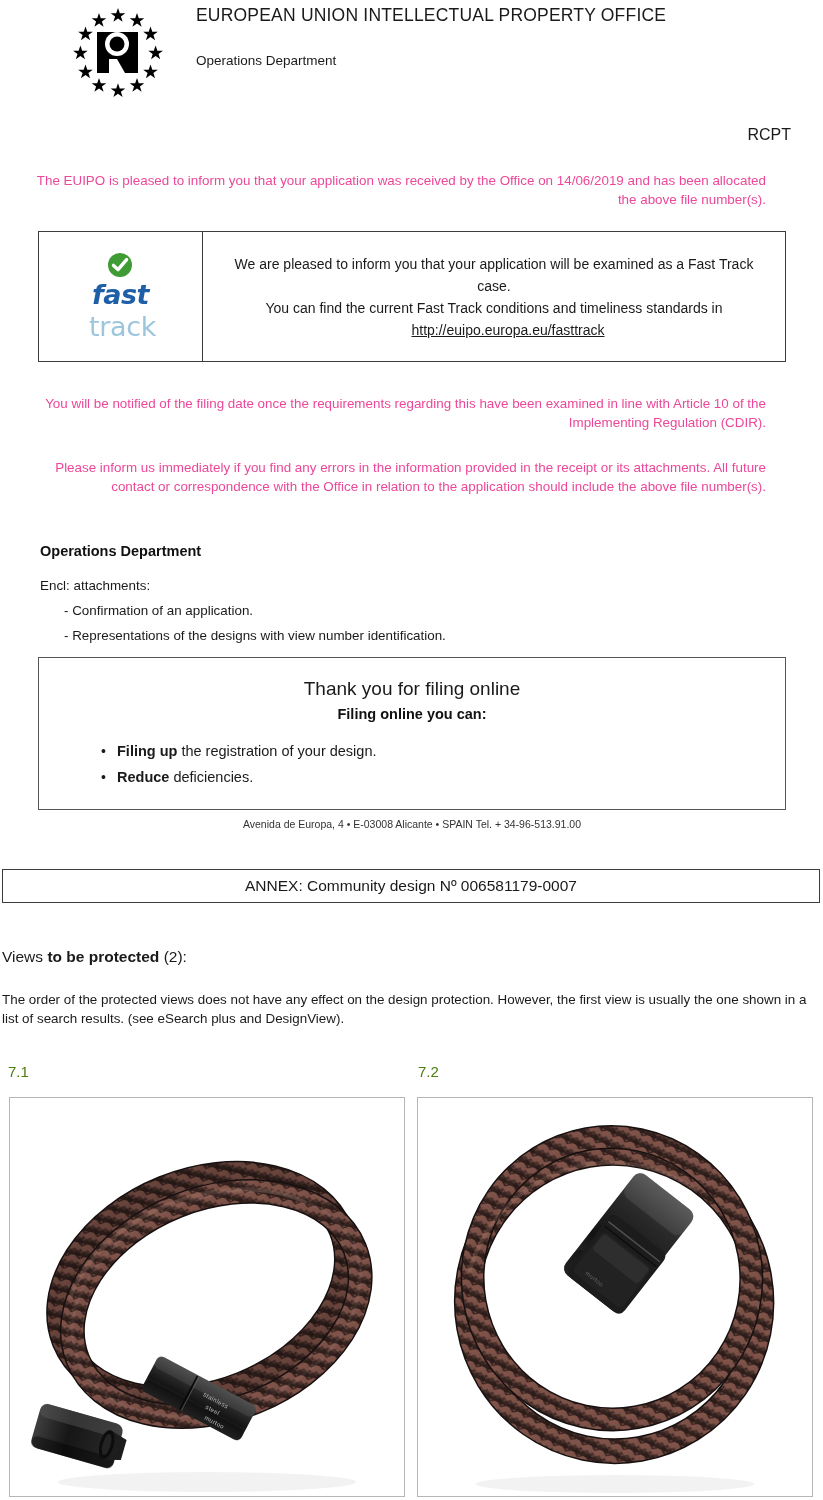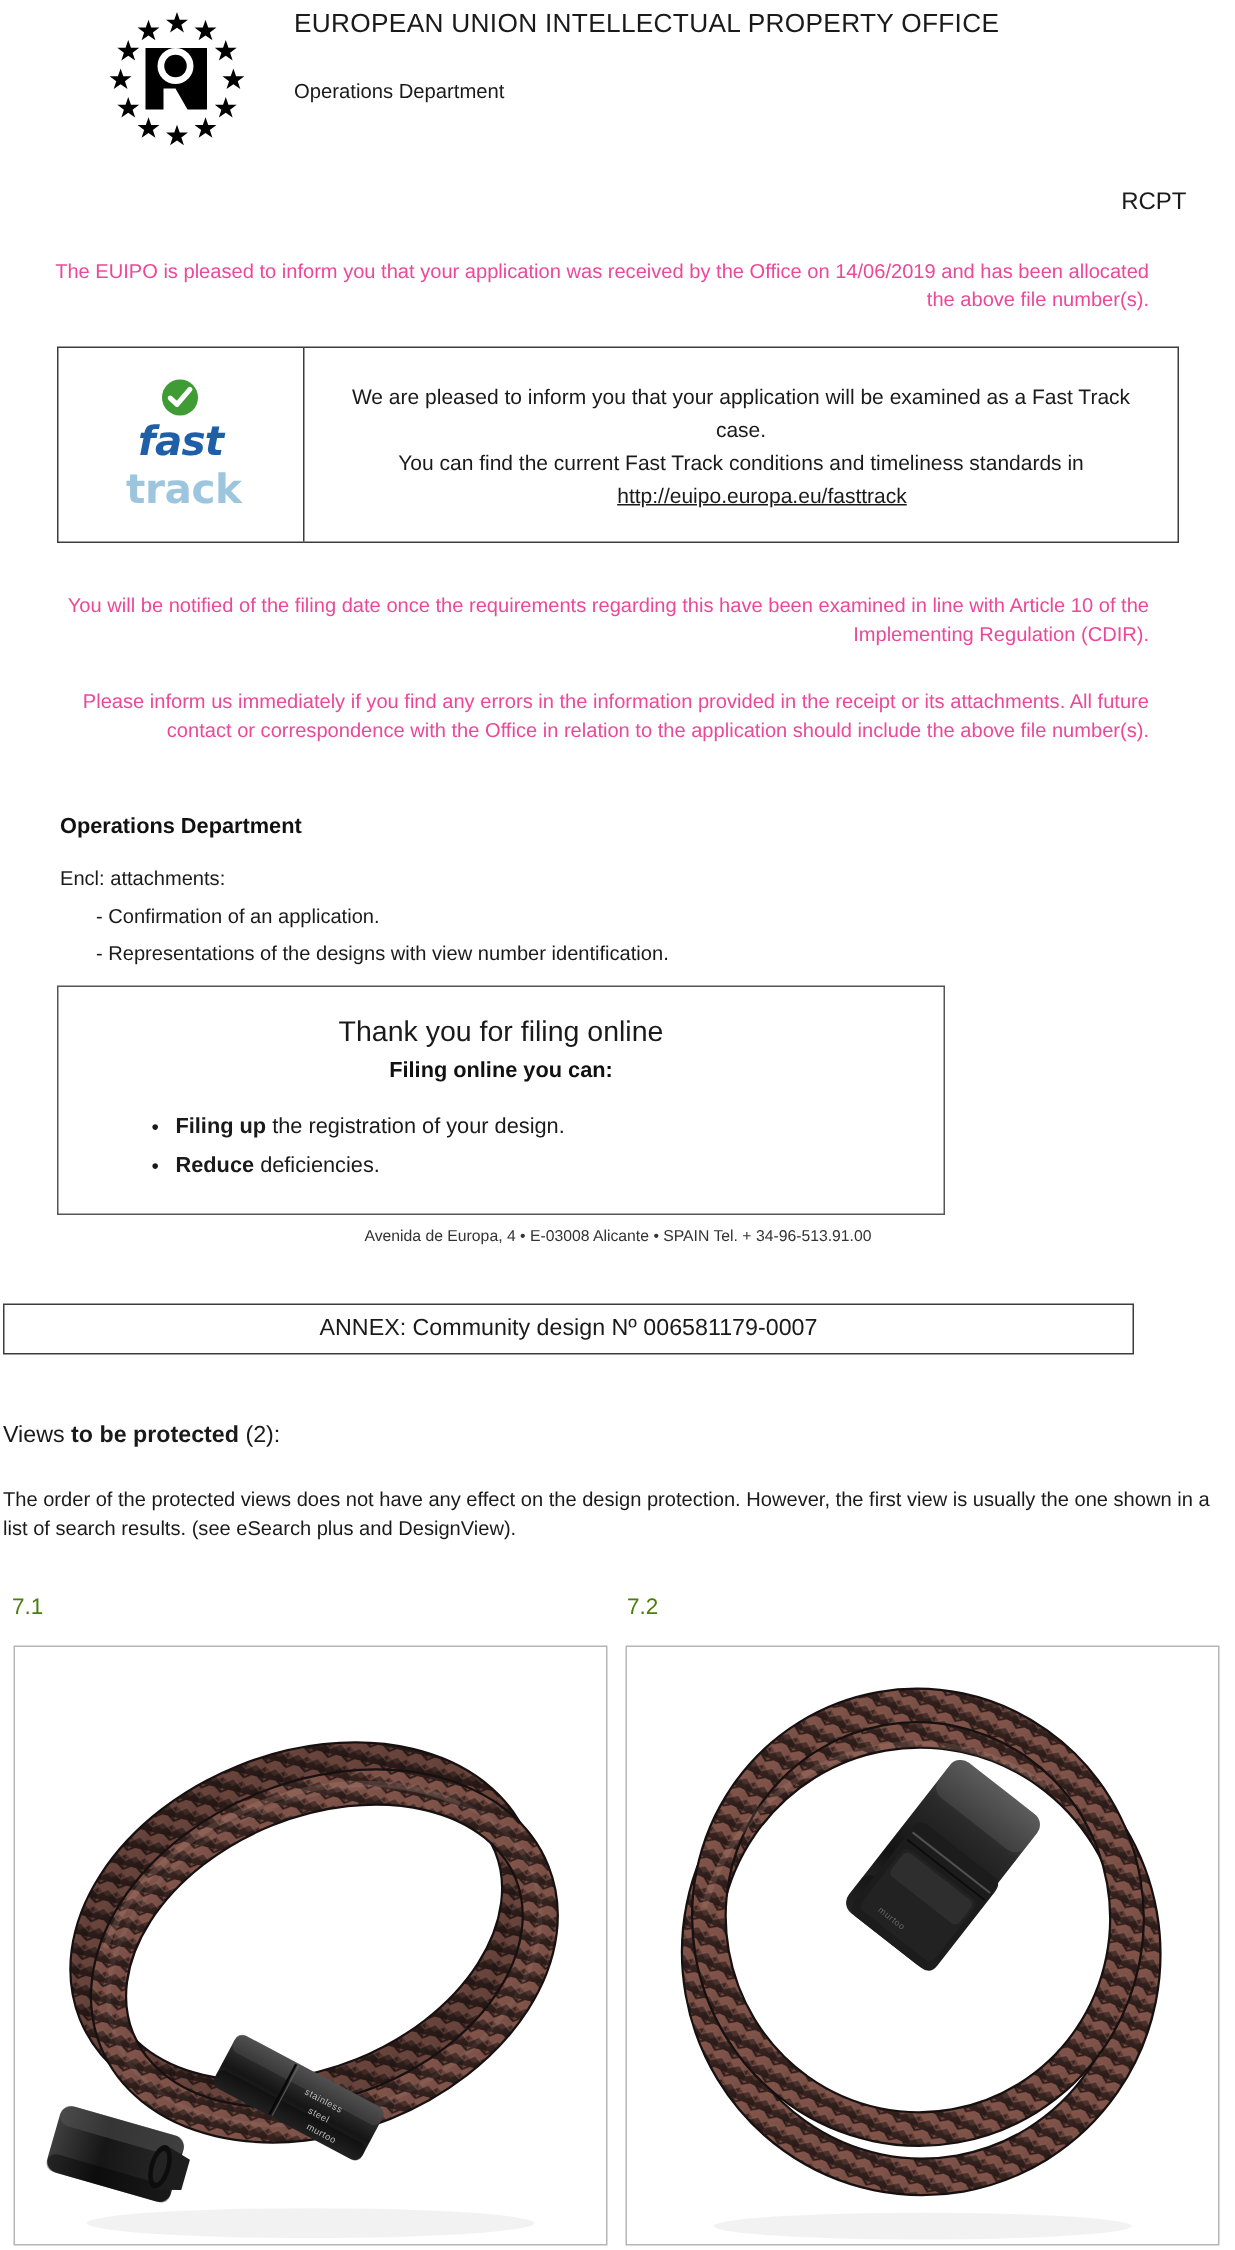--- a/index.html
+++ b/index.html
@@ -124,21 +124,21 @@
   .ftlogo .word-fast {
     font-family: "DejaVu Sans", sans-serif;
     font-style: italic;
     font-weight: bold;
     font-size: 27px;
     color: #1f5fa8;
     letter-spacing: -0.5px;
   }
   .ftlogo .word-track {
     font-family: "DejaVu Sans", sans-serif;
-    font-weight: bold;
+    font-weight: normal;
     font-size: 27px;
     color: #9dc6de;
     letter-spacing: -0.3px;
     margin-left: 4px;
   }
 
   
   .ops-dept {
     position: absolute;
     left: 40px;
@@ -161,21 +161,21 @@
     color: #1a1a1a;
   }
   .encl-1 { top: 603px; }
   .encl-2 { top: 628px; }
 
   
   .ty-box {
     position: absolute;
     left: 38px;
     top: 657px;
-    width: 592px;
+    width: 748px;
     height: 153px;
     border: 1px solid #555;
     box-sizing: border-box;
   }
   .ty-title {
     position: absolute;
     top: 20px; left: 0; right: 0;
     text-align: center;
     font-size: 19px;
     color: #1a1a1a;
@@ -213,21 +213,21 @@
     text-align: center;
     font-size: 10.5px;
     color: #333;
   }
 
   
   .annex-box {
     position: absolute;
     left: 2px;
     top: 869px;
-    width: 754px;
+    width: 818px;
     height: 34px;
     border: 1px solid #3c3c3c;
     box-sizing: border-box;
     display: flex;
     align-items: center;
     justify-content: center;
   }
   .annex-text {
     font-size: 15.5px;
     color: #1a1a1a;

